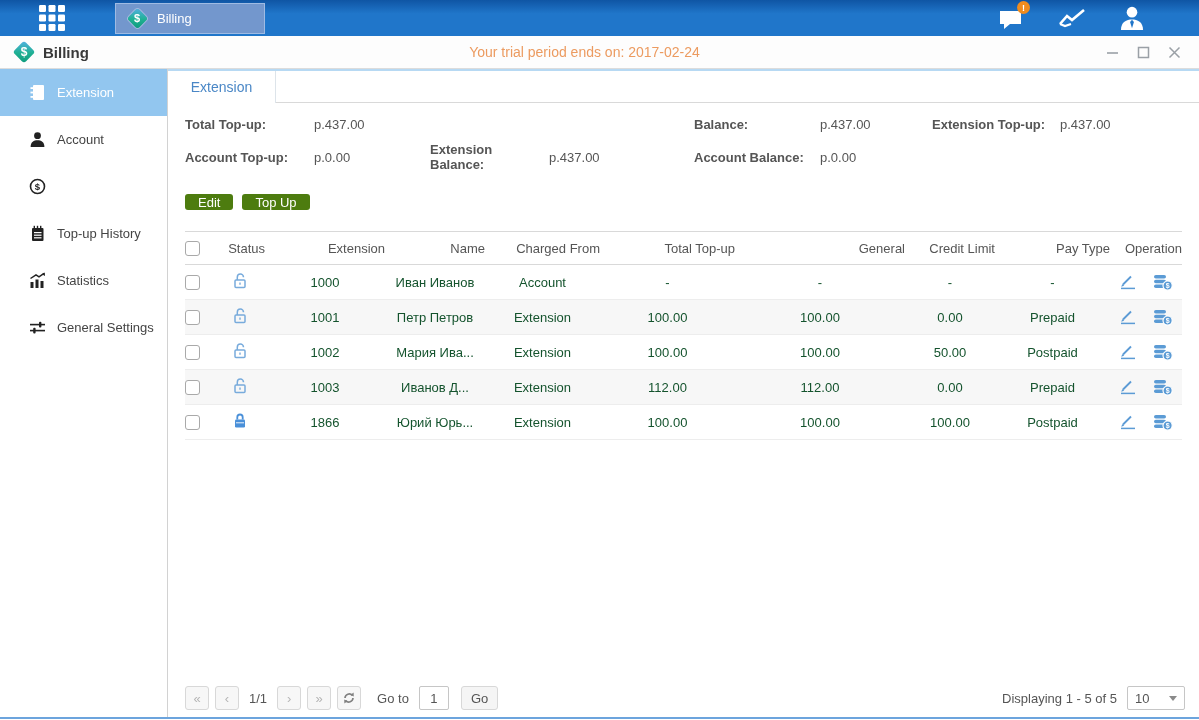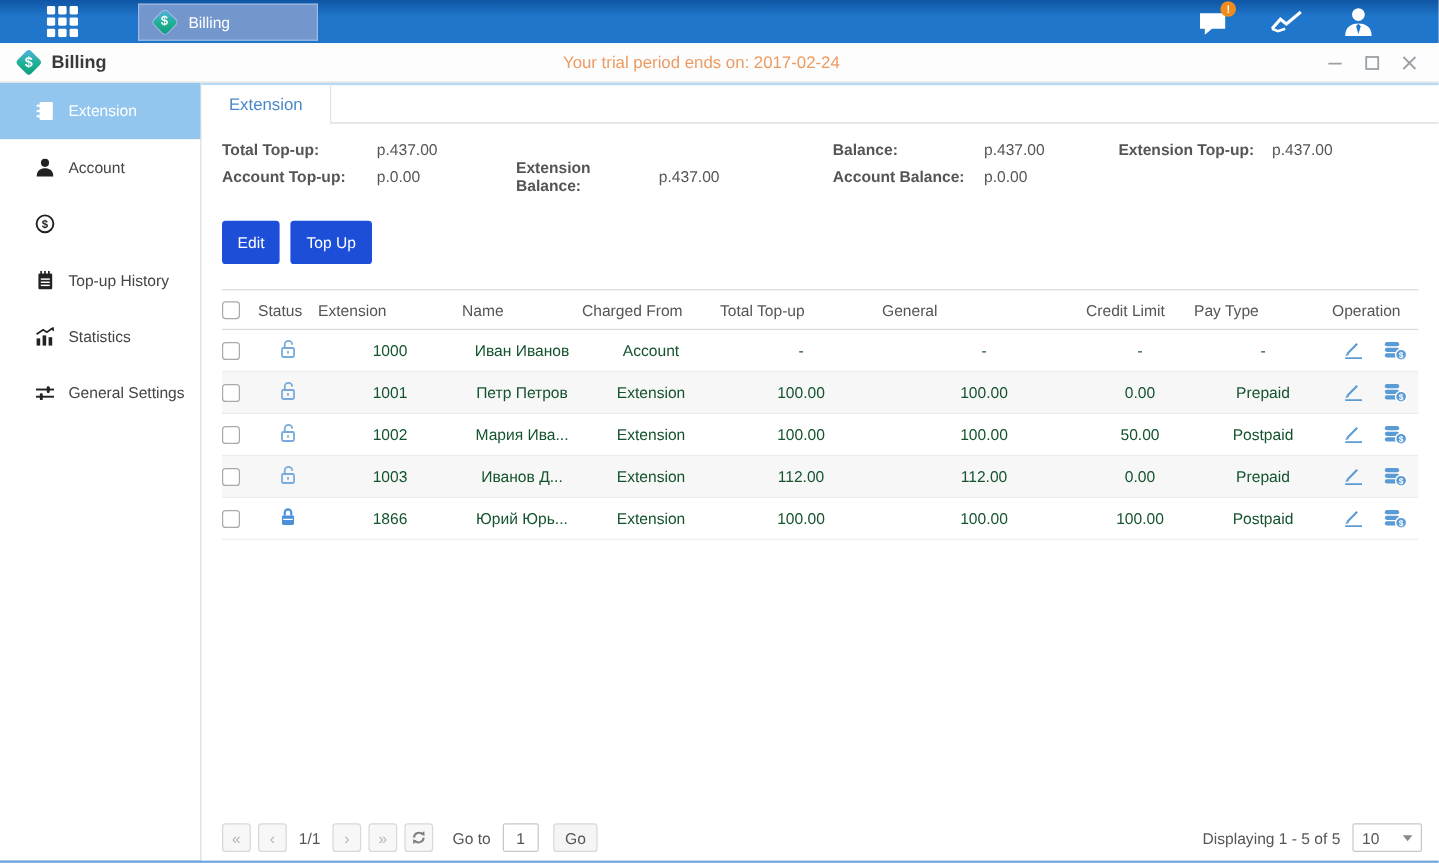--- a/index.html
+++ b/index.html
@@ -48,32 +48,32 @@
 
   
   .content { flex:1 1 auto; position:relative; background:#fff; min-width:0; }
   .tabstrip { height:34px; display:flex; border-top:2px solid #b7d9f3; }
   .tab { width:108px; display:flex; align-items:center; justify-content:center;
     color:#4a87c6; font-size:14px; background:#fff; border-right:1px solid #dde4ea; cursor:pointer; }
   .tab-rest { flex:1; border-bottom:1px solid #d9d9d9; }
 
   .summary { margin:14px 0 0 17px; display:grid;
     grid-template-columns:129px 116px 119px 145px 126px 112px 128px auto;
-    font-size:13px; color:#555; align-items:center; }
+    row-gap:10px; font-size:13px; color:#555; align-items:center; }
   .summary .lbl { font-weight:bold; }
   .g-c5 { grid-column:5; } .g-c6 { grid-column:6; }
 
   .toolbar { margin:22px 0 0 17px; display:flex; gap:9px; }
-  .btn-blue { background:#1d4ed8; color:#fff; border:none; border-radius:3px; height:36px;
+  .btn-blue { background:#4d7c0f; color:#fff; border:none; border-radius:3px; height:16px;
     padding:0 13px; font-size:13px; font-family:inherit; cursor:pointer; }
 
   
   table { margin:21px 17px 0 17px; width:calc(100% - 34px); border-collapse:collapse; table-layout:fixed; }
   thead th { border-top:1px solid #d9d9d9; border-bottom:1px solid #d9d9d9; height:33px;
-    font-weight:normal; font-size:13px; color:#555; text-align:left; }
+    font-weight:normal; font-size:13px; color:#555; text-align:right; }
   thead th:first-child, tbody td:first-child { text-align:left; }
   tbody td { height:35px; font-size:13px; color:#14532d; text-align:center;
     border-bottom:1px solid #ededed; white-space:nowrap; }
   tbody tr:nth-child(even) { background:#f7f7f7; }
   .cb { width:15px; height:15px; border:1px solid #a9a9a9; border-radius:3px; background:#fff;
     display:inline-block; vertical-align:middle; cursor:pointer; }
   .ops { display:flex; justify-content:center; align-items:center; gap:16px; }
   .op { display:flex; cursor:pointer; }
 
   

